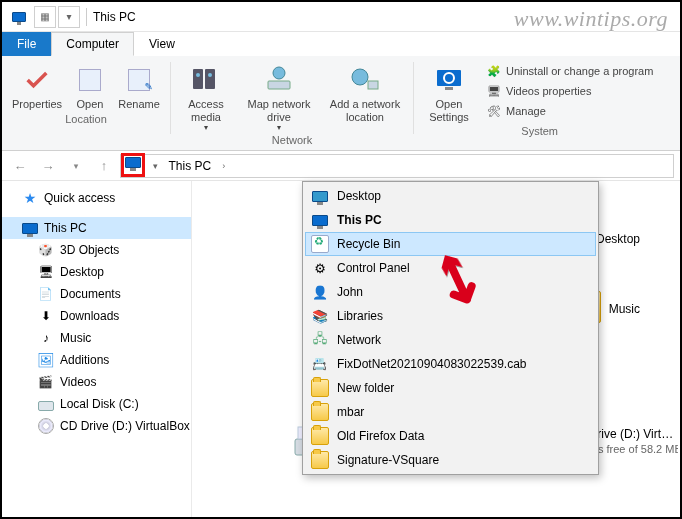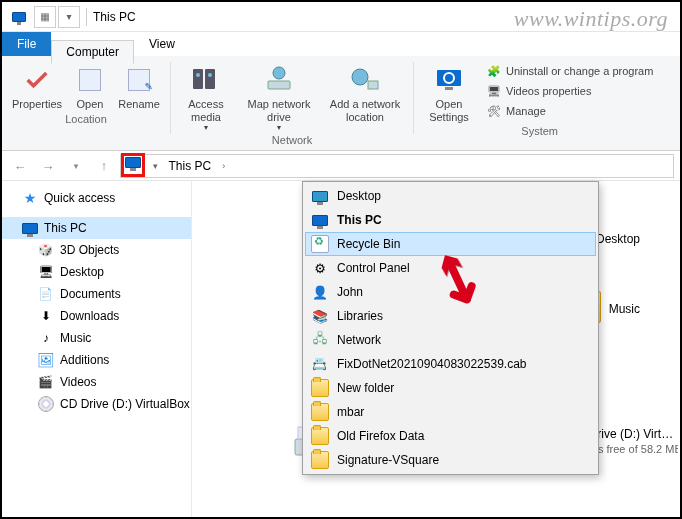--- a/index.html
+++ b/index.html
@@ -8,21 +8,21 @@
 
 .titlebar { height: 30px; background: #fff; display: flex; align-items: center; border-bottom: 1px solid #e5e5e5; }
 .titlebar .sys { width: 22px; height: 22px; margin-left: 6px; display: flex; align-items: center; justify-content: center; }
 .titlebar .qat { display: flex; gap: 2px; margin-left: 4px; }
 .titlebar .qat span { width: 22px; height: 22px; border: 1px solid #cfcfcf; display: flex; align-items: center; justify-content: center; font-size: 10px; color: #666; }
 .titlebar .div { width: 1px; height: 18px; background: #ccc; margin: 0 6px; }
 .titlebar .title { font-size: 12px; color: #000; }
 .watermark { position: absolute; top: 4px; right: 12px; font-size: 22px; color: #aaa; font-family: Georgia, serif; font-style: italic; letter-spacing: 0.5px; z-index: 200; text-shadow: 0 1px 1px #fff; }
 
 
-.tabs { height: 24px; display: flex; align-items: center; background: #fff; }
+.tabs { height: 24px; display: flex; align-items: flex-end; background: #fff; }
 .tab { padding: 4px 14px; font-size: 12px; background: #fff; border: 1px solid transparent; cursor: default; }
 .tab.file { background: #1979ca; color: #fff; }
 .tab.active { border: 1px solid #d0d0d0; border-bottom: 1px solid #f5f6f7; background: #f5f6f7; margin-top: 16px; }
 
 
 .ribbon { background: #f5f6f7; border-bottom: 1px solid #d0d0d0; padding: 6px 8px 2px; display: flex; gap: 6px; }
 .group { display: flex; flex-direction: column; align-items: center; }
 .group-items { display: flex; gap: 6px; align-items: flex-start; }
 .group-label { font-size: 11px; color: #666; padding-bottom: 2px; }
 .group-sep { width: 1px; background: #e0e0e0; margin: 0 2px 14px; }
@@ -263,20 +263,26 @@
     <div class="item child">
         <span class="ic i-pic">🖼</span>
         <span>Additions</span>
       </div>
     <div class="item child">
         <span class="ic">🎬</span>
         <span>Videos</span>
       </div>
     <div class="item child">
         <span class="ic">
+          <div class="i-hdd"></div>
+        </span>
+        <span>Local Disk (C:)</span>
+      </div>
+    <div class="item child">
+        <span class="ic">
           <div class="i-cd"></div>
         </span>
         <span>CD Drive (D:) VirtualBox Guest</span>
       </div>
   </div>
 
   <div class="main">
     <div class="folder-chip" style="top:40px; right:40px">
       <div class="fic">
           <div class="i-folder big"></div>

